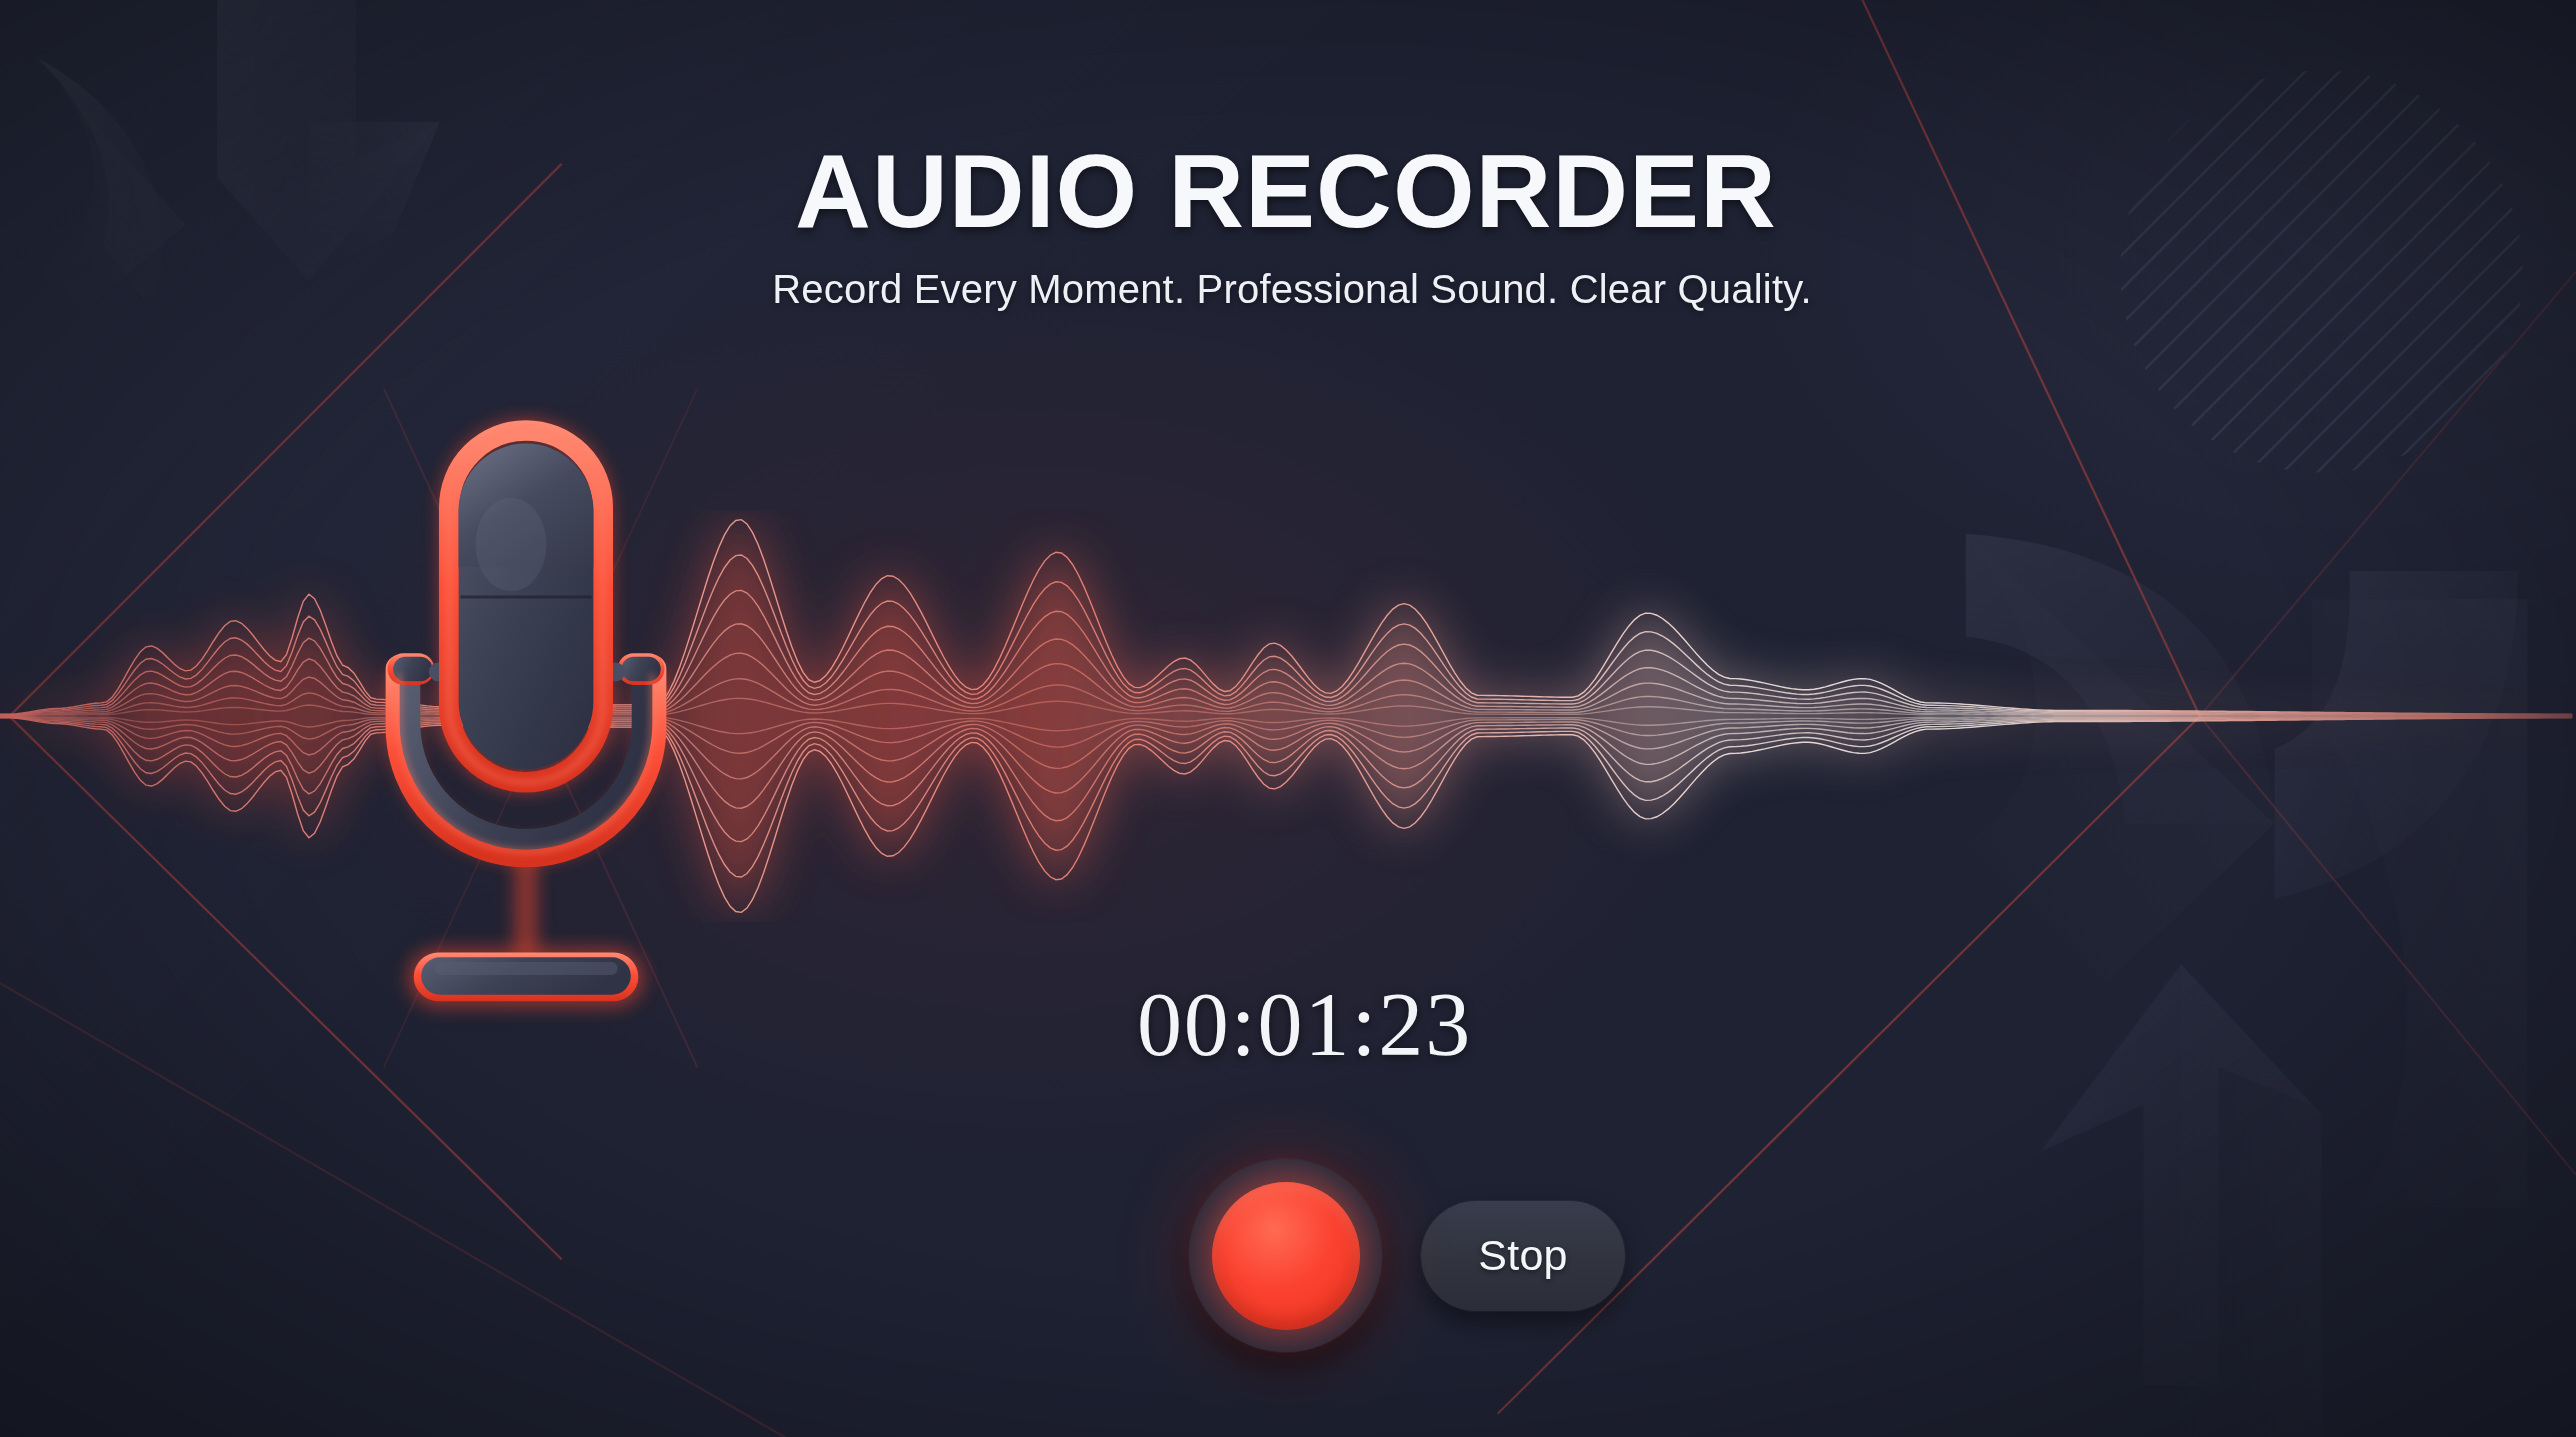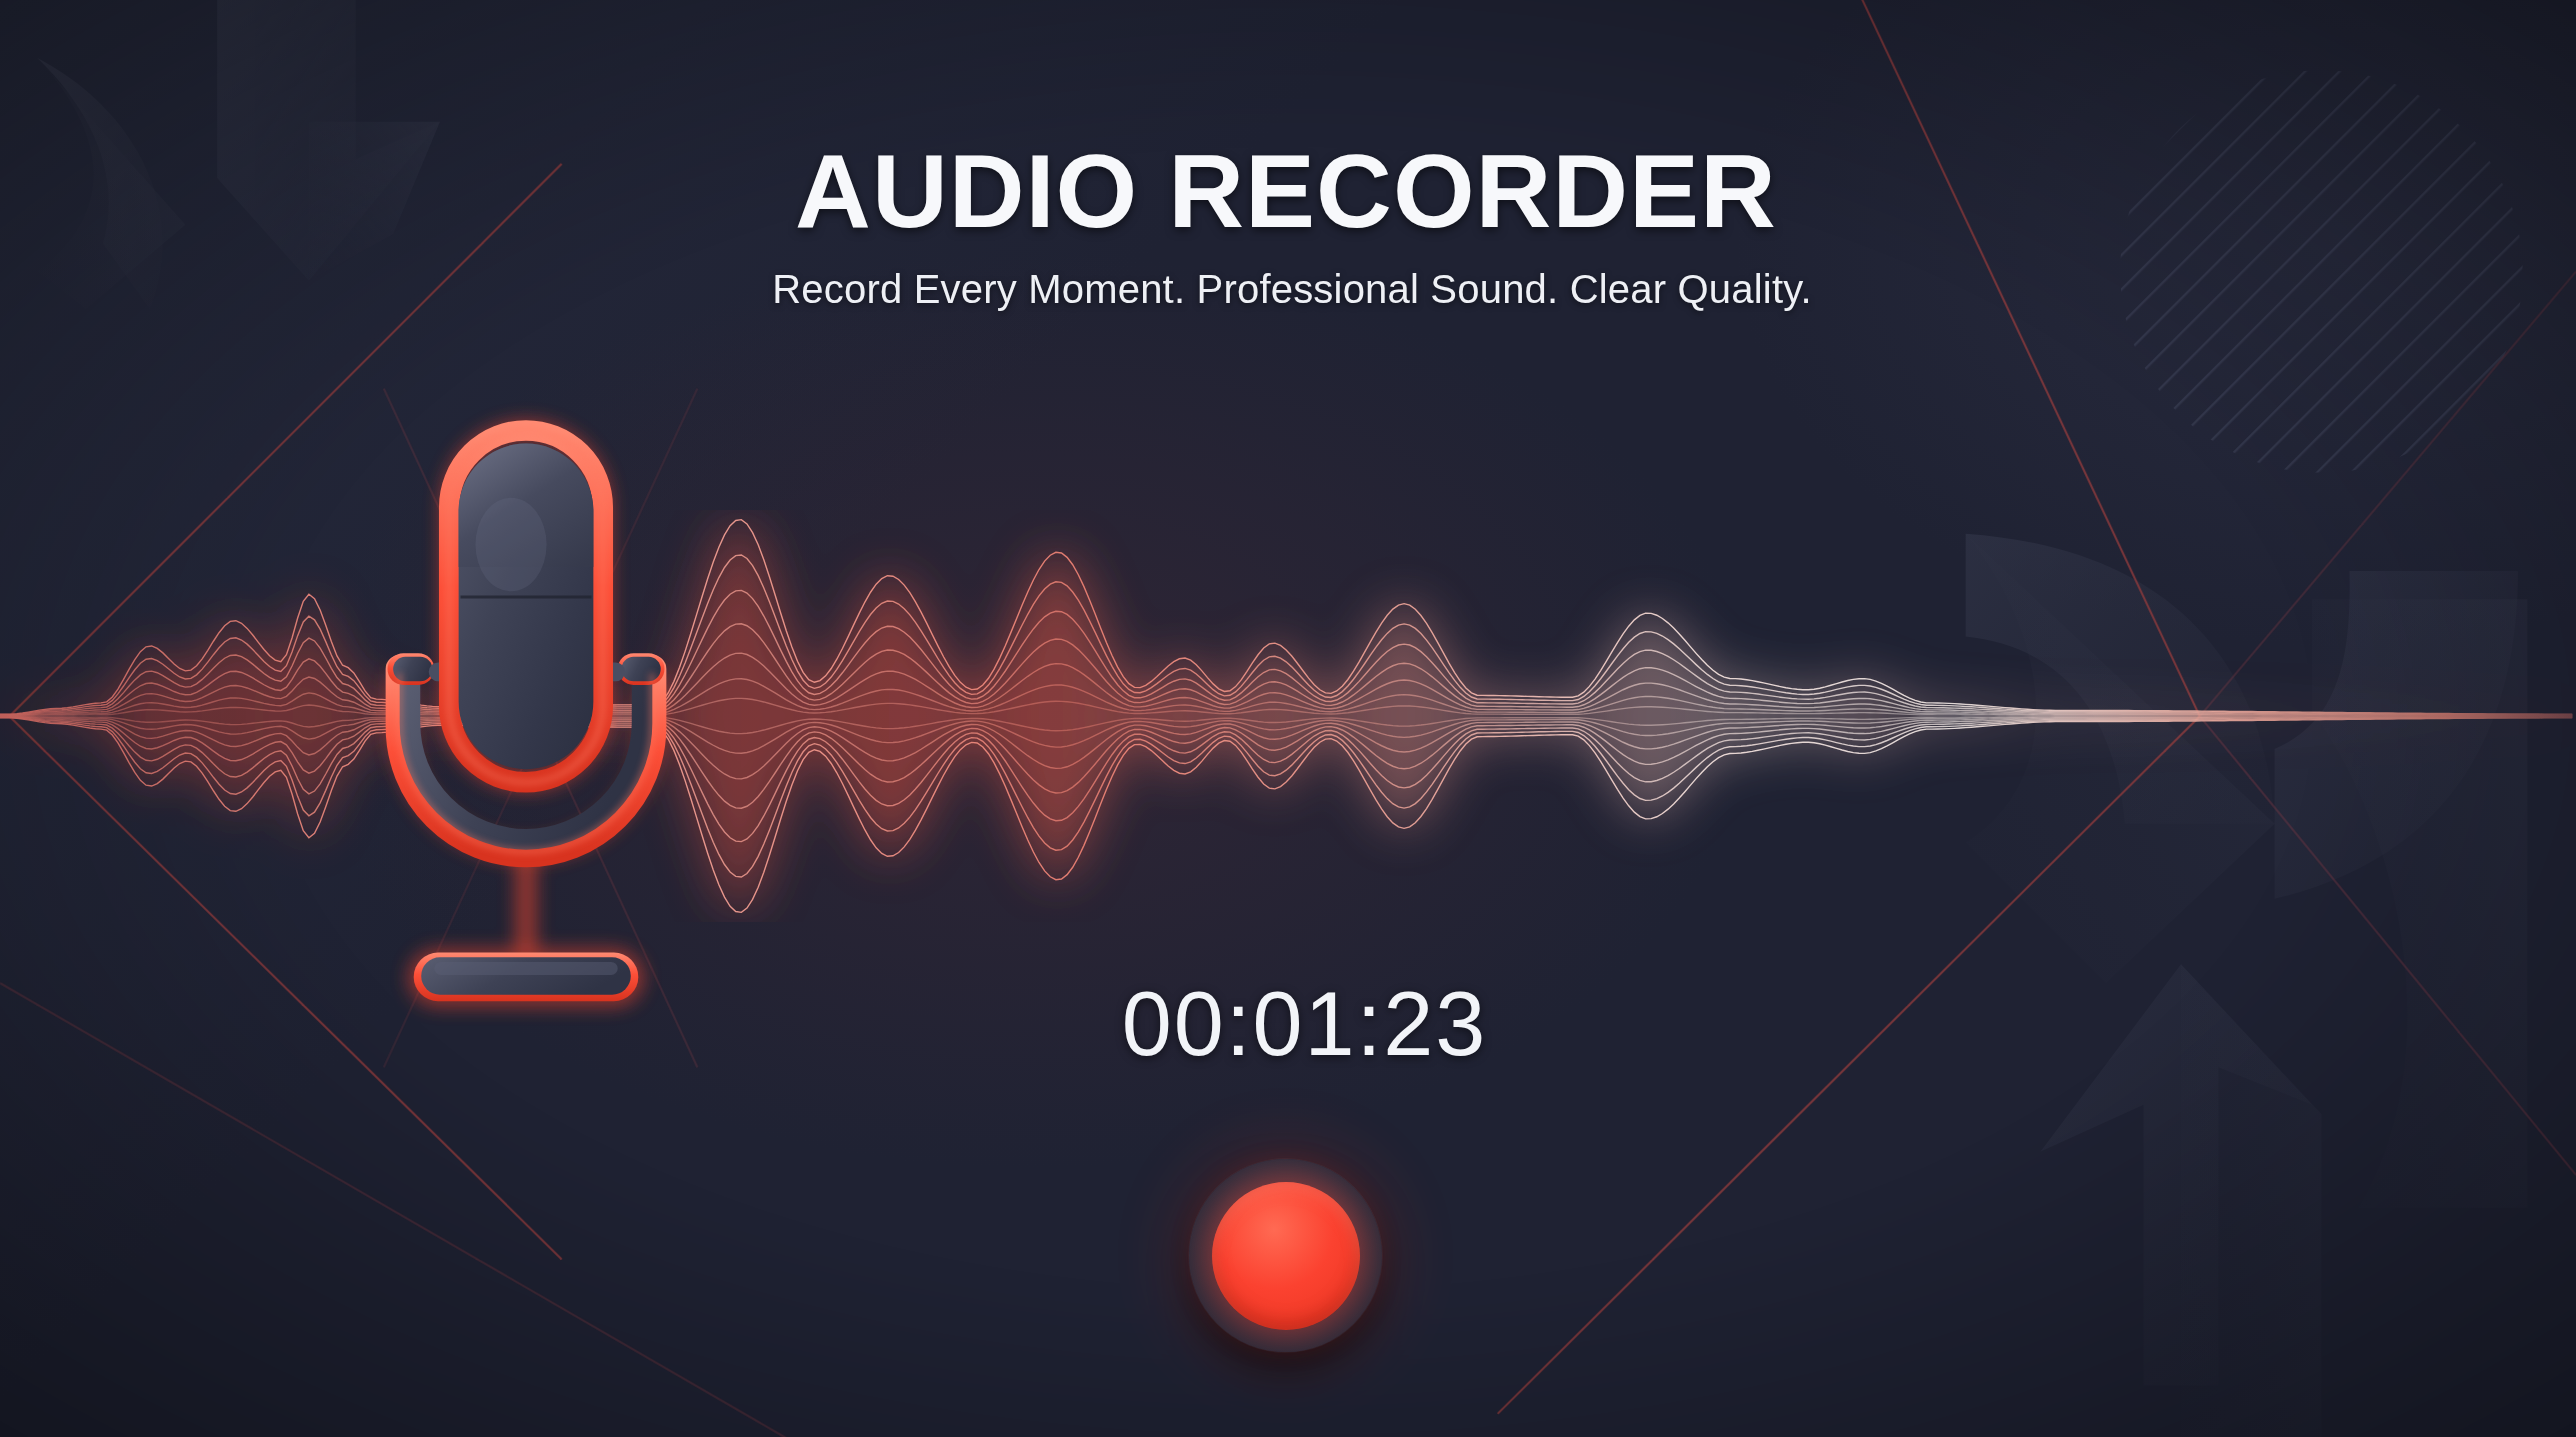--- a/index.html
+++ b/index.html
@@ -69,21 +69,21 @@
     padding-left:12px;
   }
 
   
   .timer{
     position:absolute;
     left:0; right:0;
     top:973px;
     text-align:center;
     z-index:6;
-    font-family:Liberation Sans, sans-serif;
+    font-family:Liberation Serif, serif;
     font-weight:300;
     font-size:90px;
     letter-spacing:1.9px;
     color:#f2f4f8;
     text-shadow:0 1.9px 9.4px rgba(0,0,0,.55);
     margin-left:33px;
   }
 
   .controls{
     position:absolute;
@@ -722,16 +722,17 @@
     <div class="title">AUDIO RECORDER</div>
     <div class="subtitle">Record Every Moment. Professional Sound. Clear Quality.</div>
   </div>
 
   <div class="timer">00:01:23</div>
 
   <div class="controls">
     <button class="record-btn">
       <span class="record-dot"></span>
     </button>
+    <button class="stop-btn">Stop</button>
   </div>
 
 </div>
 
 
 </body></html>

